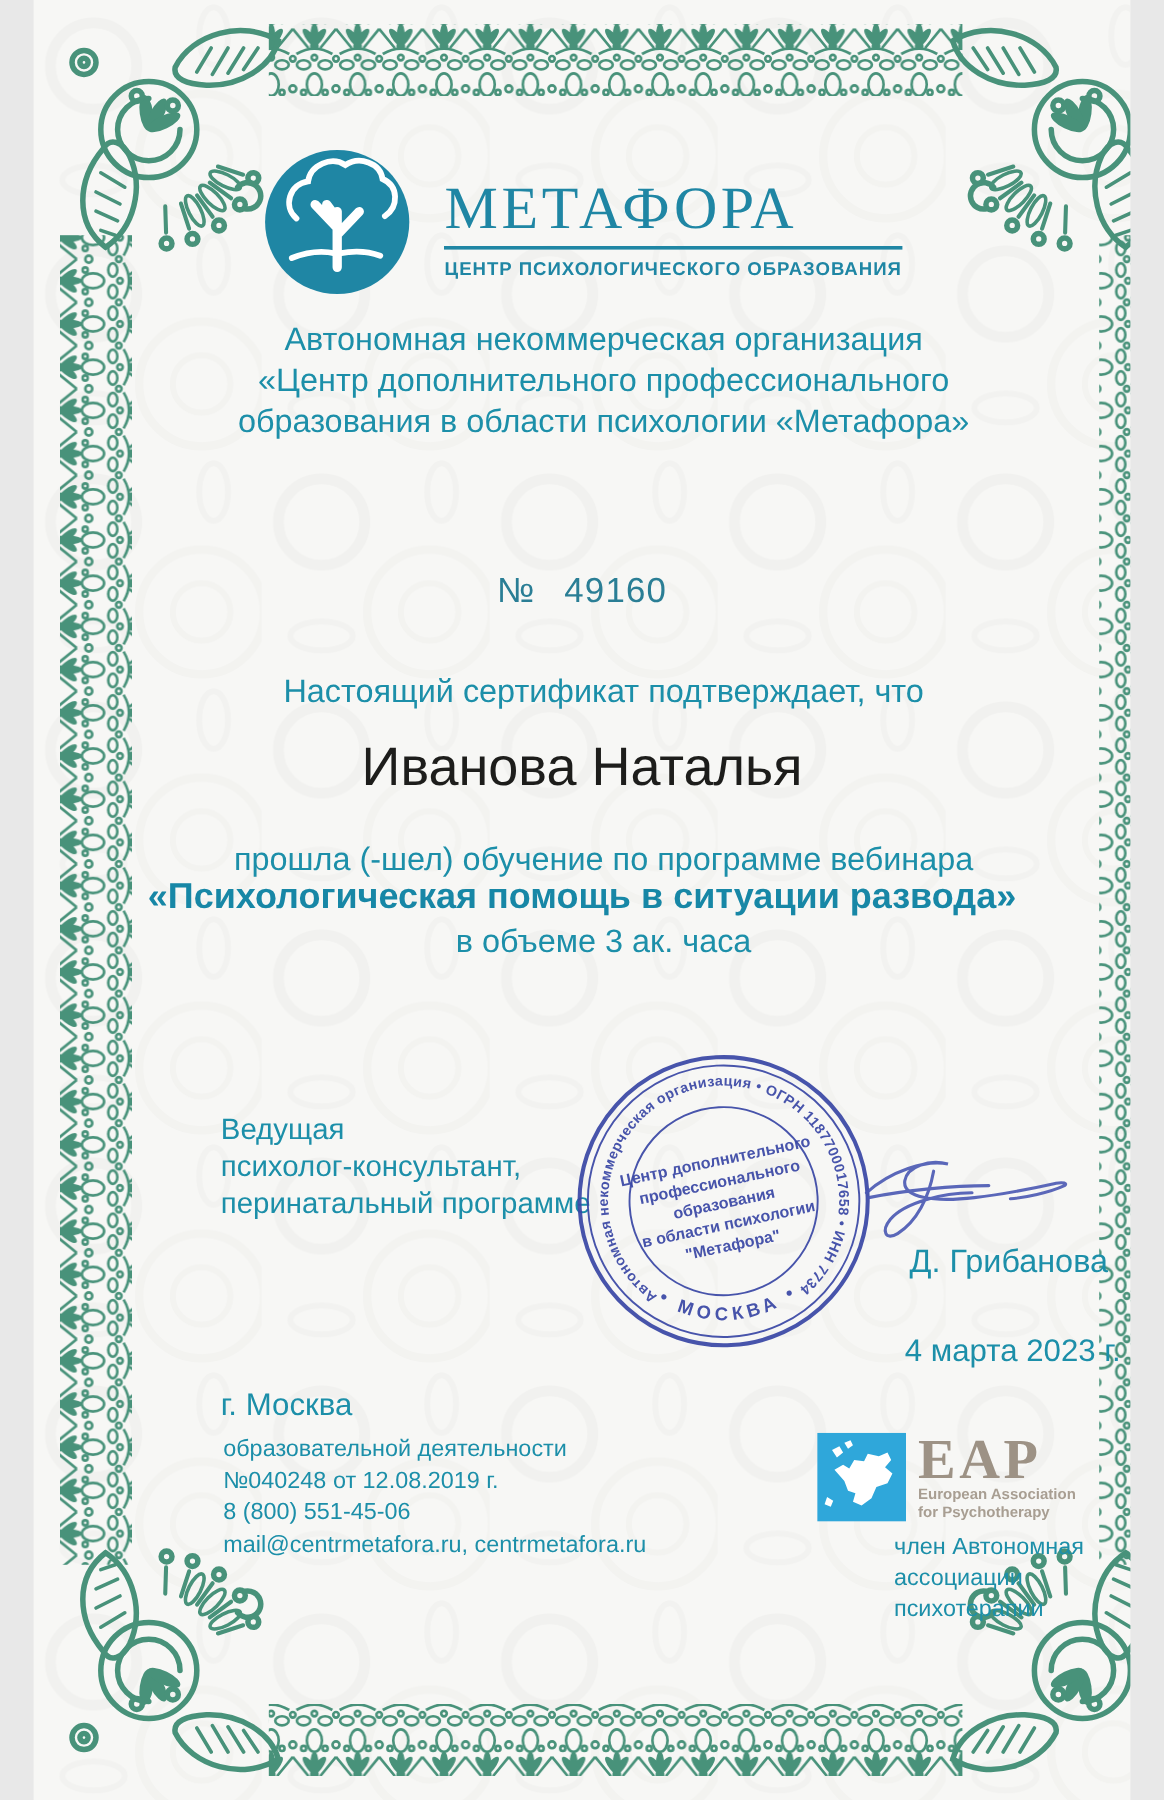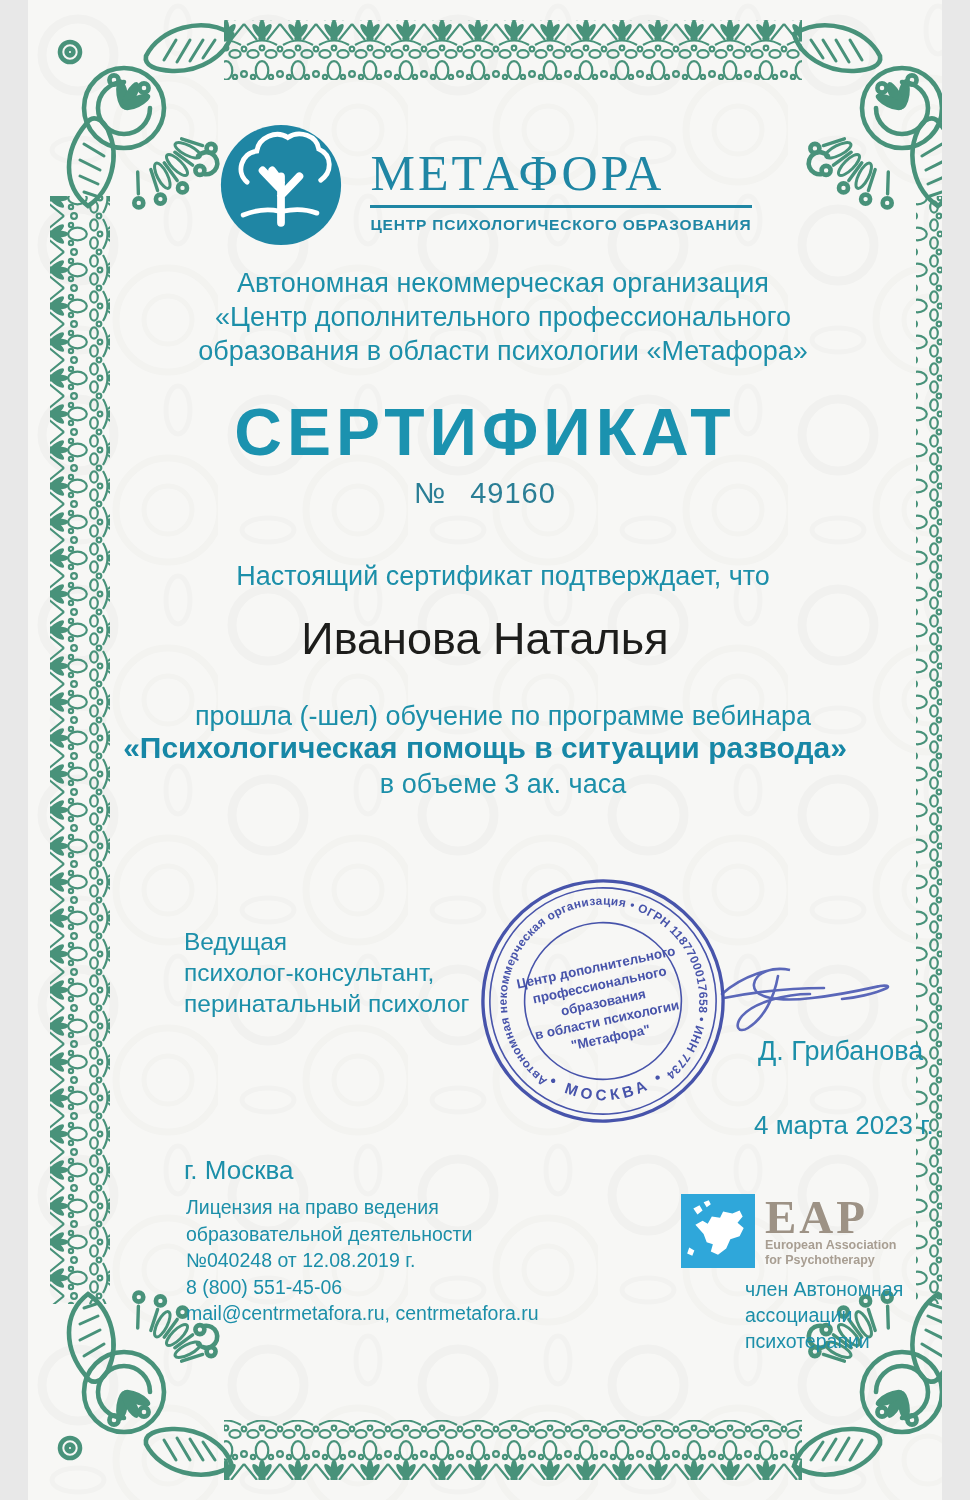--- a/index.html
+++ b/index.html
@@ -146,36 +146,35 @@
         <div class="tagline">ЦЕНТР ПСИХОЛОГИЧЕСКОГО ОБРАЗОВАНИЯ</div>
       </div>
     </div>
 
     <div class="abs center org teal">
       <div>Автономная некоммерческая организация</div>
       <div>«Центр дополнительного профессионального</div>
       <div>образования в области психологии «Метафора»</div>
     </div>
 
-    <div class="abs center title">СЕРТИФИКАТ</div>
 
     <div class="abs center number">
       <span>№</span><span class="num">49160</span>
     </div>
 
     <div class="abs center confirms teal">Настоящий сертификат подтверждает, что</div>
     <div class="abs center recipient">Иванова Наталья</div>
     <div class="abs center course teal">прошла (-шел) обучение по программе вебинара</div>
     <div class="abs center program">«Психологическая помощь в ситуации развода»</div>
     <div class="abs center volume teal">в объеме 3 ак. часа</div>
 
     <div class="abs presenter teal">
       <div>Ведущая</div>
       <div>психолог-консультант,</div>
-      <div>перинатальный психолог</div>
+      <div>перинатальный программе</div>
     </div>
 
     <svg class="abs stamp-svg" width="258" height="258" viewBox="0 0 260 260">
       <g stroke="#3a47a5" fill="none" opacity="0.93">
         <circle cx="130" cy="130" r="121" stroke-width="3.4"></circle>
         <circle cx="130" cy="130" r="114" stroke-width="1.6"></circle>
         <circle cx="130" cy="130" r="79" stroke-width="1.6"></circle>
       </g>
       <path id="stampRingPath" d="M70.3,206.4 A97,97 0 1 1 189.7,206.4" fill="none"></path>
       <path id="stampBottomPath" d="M52.3,192.9 A100,100 0 0 0 207.7,192.9" fill="none"></path>
@@ -200,21 +199,20 @@
         <path d="M84,34 C80,56 70,76 54,86 C44,92 40,84 48,74 C60,60 92,52 116,52"></path>
         <path d="M30,56 C60,50 100,46 130,46"></path>
       </g>
     </svg>
     <div class="abs sig-name teal">Д. Грибанова</div>
 
     <div class="abs city teal">г. Москва</div>
     <div class="abs date teal">4 марта 2023 г.</div>
 
     <div class="abs license teal">
-      <div>Лицензия на право ведения</div>
       <div>образовательной деятельности</div>
       <div>№040248 от 12.08.2019 г.</div>
       <div>8 (800) 551-45-06</div>
       <div>mail@centrmetafora.ru, centrmetafora.ru</div>
     </div>
 
     <div class="abs eap">
       <svg width="74" height="74" viewBox="0 0 72 72">
         <rect width="72" height="72" fill="#2fa7da"></rect>
         <path fill="#ffffff" d="M14,30 l7,-4 5,3 4,-7 8,1 3,-6 9,2 7,-3 3,6 -5,6 6,5 -4,8 -9,3 -4,9 -8,6 -7,-3 2,-7 -6,-2 -3,-8 z"></path>

